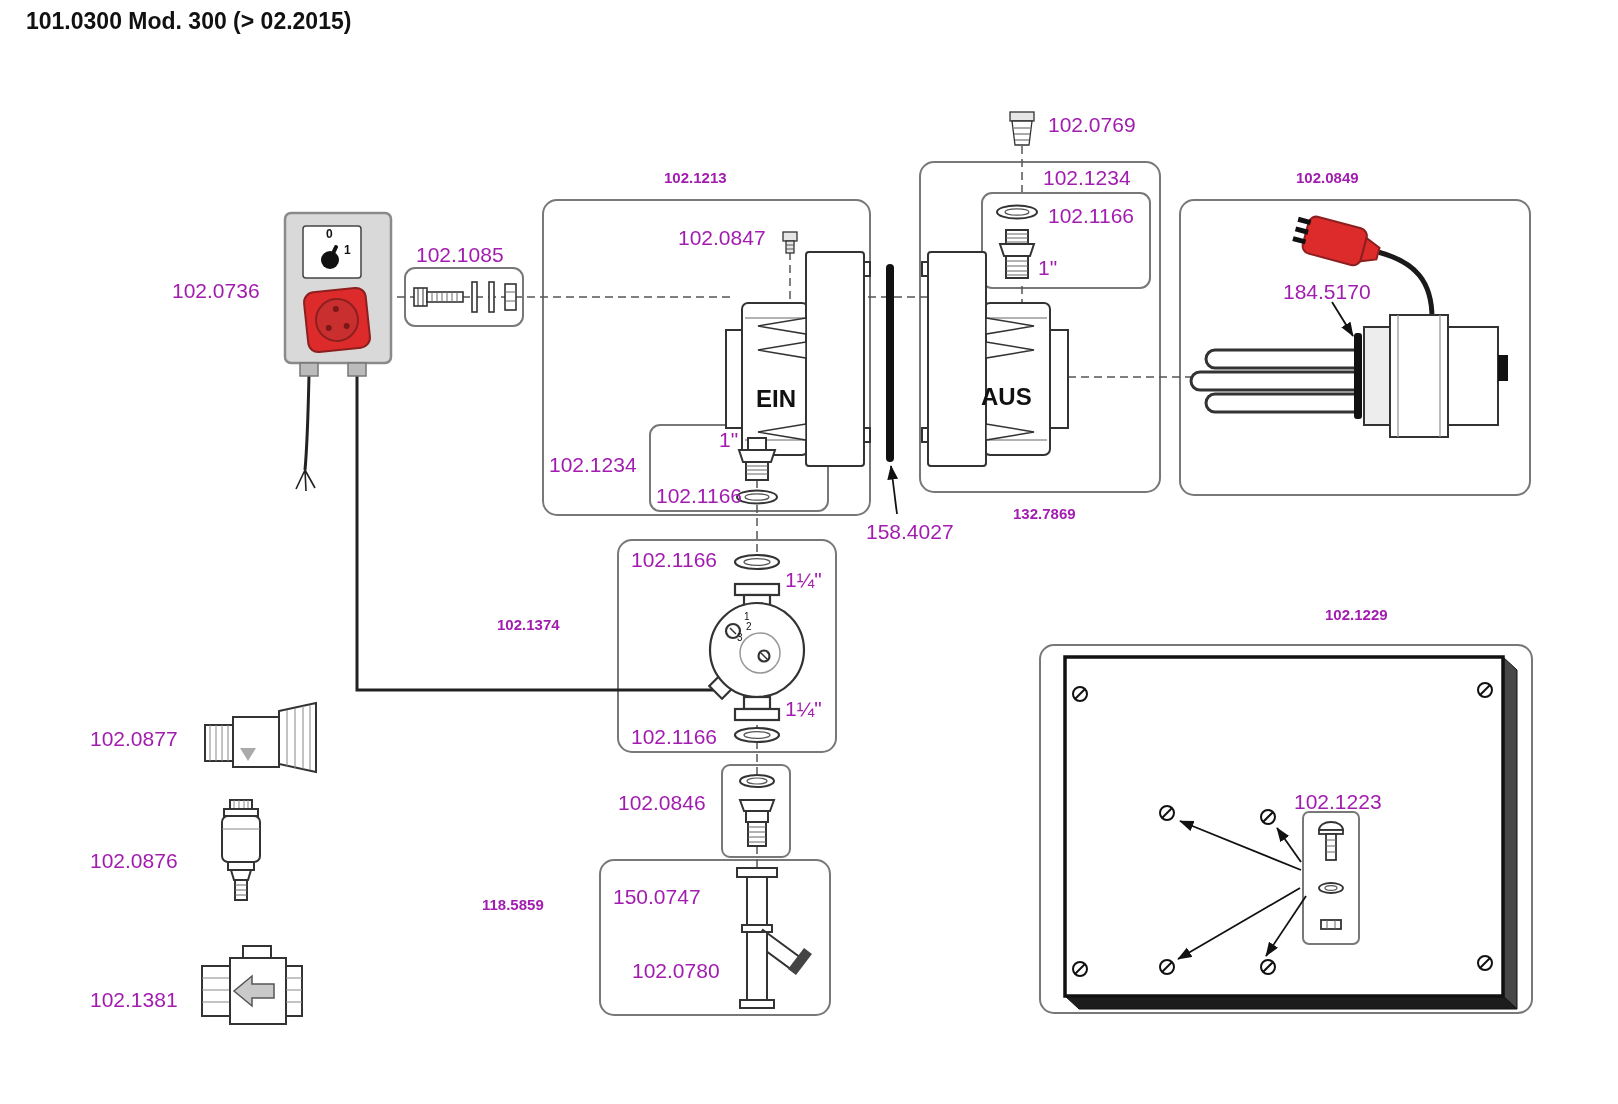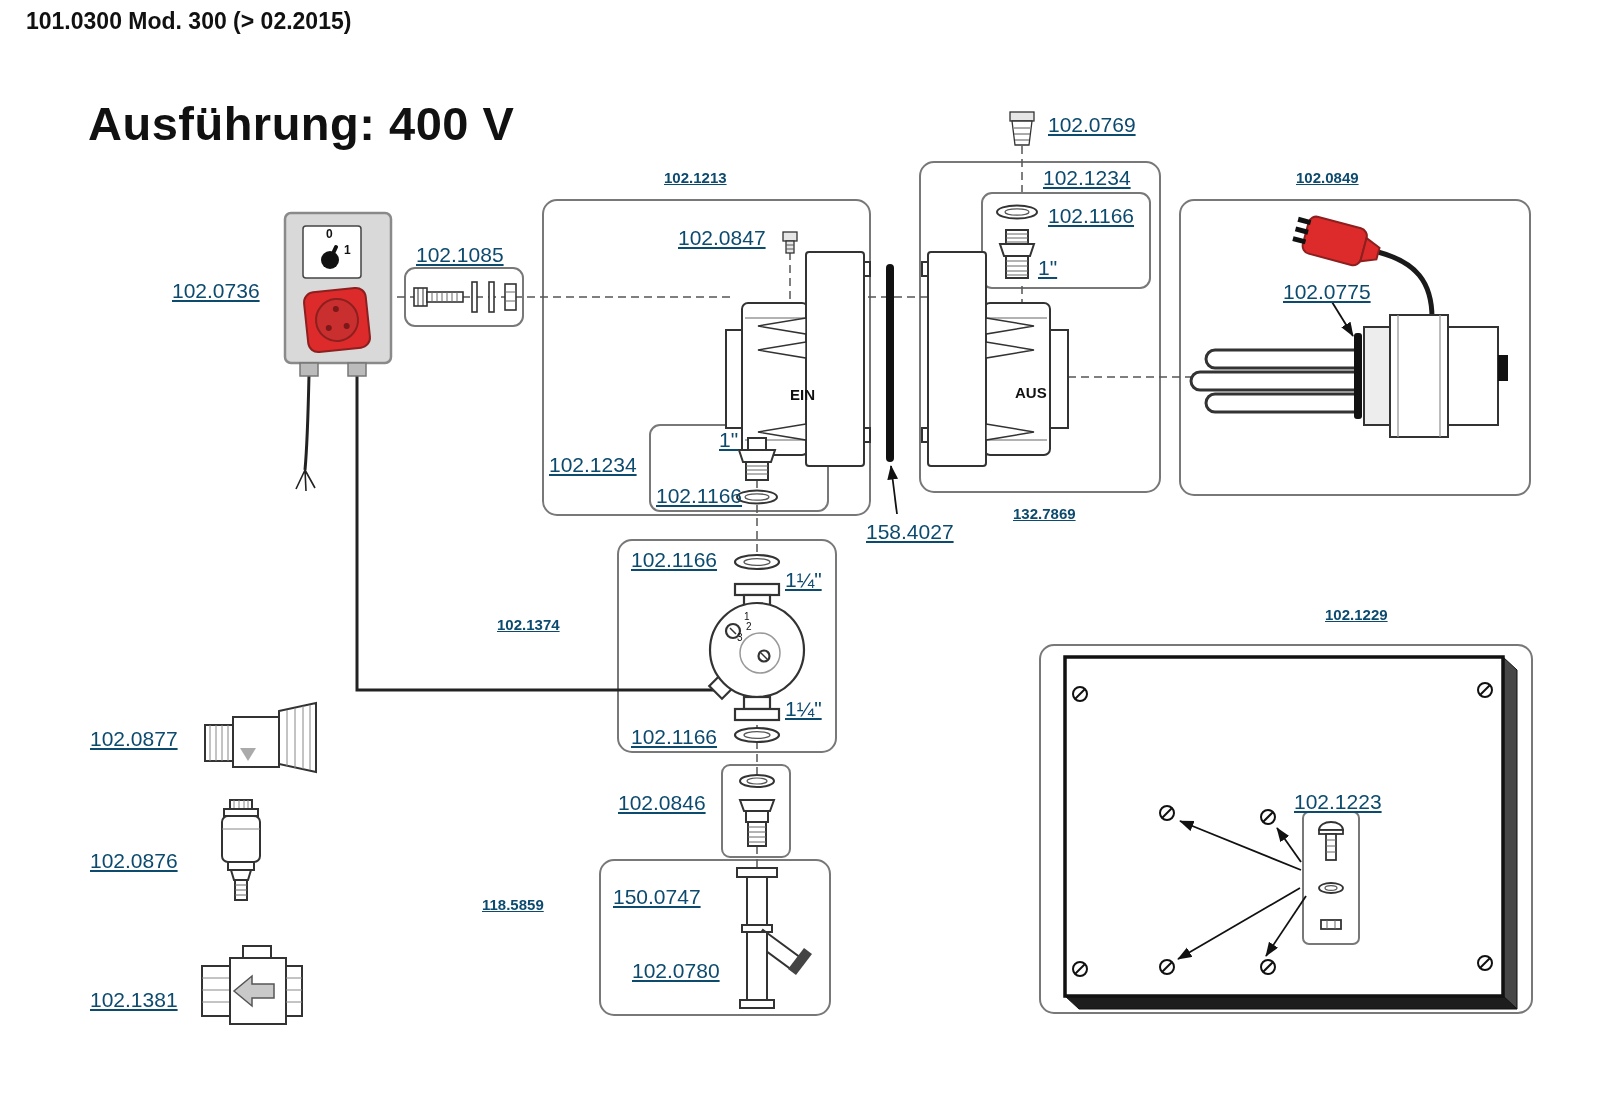--- a/index.html
+++ b/index.html
@@ -1,21 +1,21 @@
 <!DOCTYPE html>
 <html><head>
 <meta charset="utf-8">
 <style>
   html,body{margin:0;padding:0;background:#fff;}
   #stage{position:relative;width:1618px;height:1104px;background:#fff;
          font-family:"Liberation Sans",sans-serif;overflow:hidden;}
   #art{position:absolute;left:0;top:0;}
-  .lbl{position:absolute;font-size:21px;color:#0c4a6e;white-space:nowrap;line-height:1;text-decoration:underline;}
+  .lbl{position:absolute;font-size:21px;color:#a21caf;white-space:nowrap;line-height:1;}
   .lbl-b{font-weight:700;font-size:15px;}
-  .mark{position:absolute;font-weight:700;font-size:15px;color:#111;white-space:nowrap;line-height:1;margin-left:34px;}
+  .mark{position:absolute;font-weight:700;font-size:24px;color:#111;white-space:nowrap;line-height:1;}
   .tinytxt{position:absolute;font-size:10px;color:#111;line-height:1;white-space:nowrap;}
   .switchmark{position:absolute;font-size:12px;font-weight:700;color:#111;line-height:1;}
   #doc-number{position:absolute;left:26px;top:8px;font-size:23px;font-weight:700;color:#111;white-space:nowrap;}
   #title{position:absolute;left:88px;top:96px;font-size:47px;font-weight:700;color:#111;white-space:nowrap;letter-spacing:.5px;}
 </style>
 </head>
 <body>
 
 <div id="stage">
 
@@ -274,32 +274,31 @@
     </g>
   </g>
 
   <g stroke="#111" stroke-width="1.8" fill="none" marker-end="url(#arr)">
     <line x1="1332" y1="302" x2="1353" y2="336"></line>
     <line x1="897" y1="514" x2="891" y2="466"></line>
   </g>
 </svg>
 
 <div id="doc-number">101.0300 Mod. 300 (&gt; 02.2015)</div>
-<div id="title">Ausführung: 400 V</div>
 
 <span class="lbl" style="left:172px;top:280px">102.0736</span>
 <span class="lbl" style="left:416px;top:244px">102.1085</span>
 <span class="lbl lbl-b" style="left:664px;top:170px">102.1213</span>
 <span class="lbl" style="left:678px;top:227px">102.0847</span>
 <span class="lbl" style="left:1048px;top:114px">102.0769</span>
 <span class="lbl" style="left:1043px;top:167px">102.1234</span>
 <span class="lbl" style="left:1048px;top:205px">102.1166</span>
 <span class="lbl" style="left:1038px;top:257px">1"</span>
 <span class="lbl lbl-b" style="left:1296px;top:170px">102.0849</span>
-<span class="lbl" style="left:1283px;top:281px">102.0775</span>
+<span class="lbl" style="left:1283px;top:281px">184.5170</span>
 <span class="mark" style="left:756px;top:387px">EIN</span>
 <span class="mark" style="left:981px;top:385px">AUS</span>
 <span class="lbl" style="left:549px;top:454px">102.1234</span>
 <span class="lbl" style="left:719px;top:429px">1"</span>
 <span class="lbl" style="left:656px;top:485px">102.1166</span>
 <span class="lbl" style="left:866px;top:521px">158.4027</span>
 <span class="lbl lbl-b" style="left:1013px;top:506px">132.7869</span>
 <span class="lbl" style="left:631px;top:549px">102.1166</span>
 <span class="lbl" style="left:785px;top:569px">1¼"</span>
 <span class="lbl lbl-b" style="left:497px;top:617px">102.1374</span>

